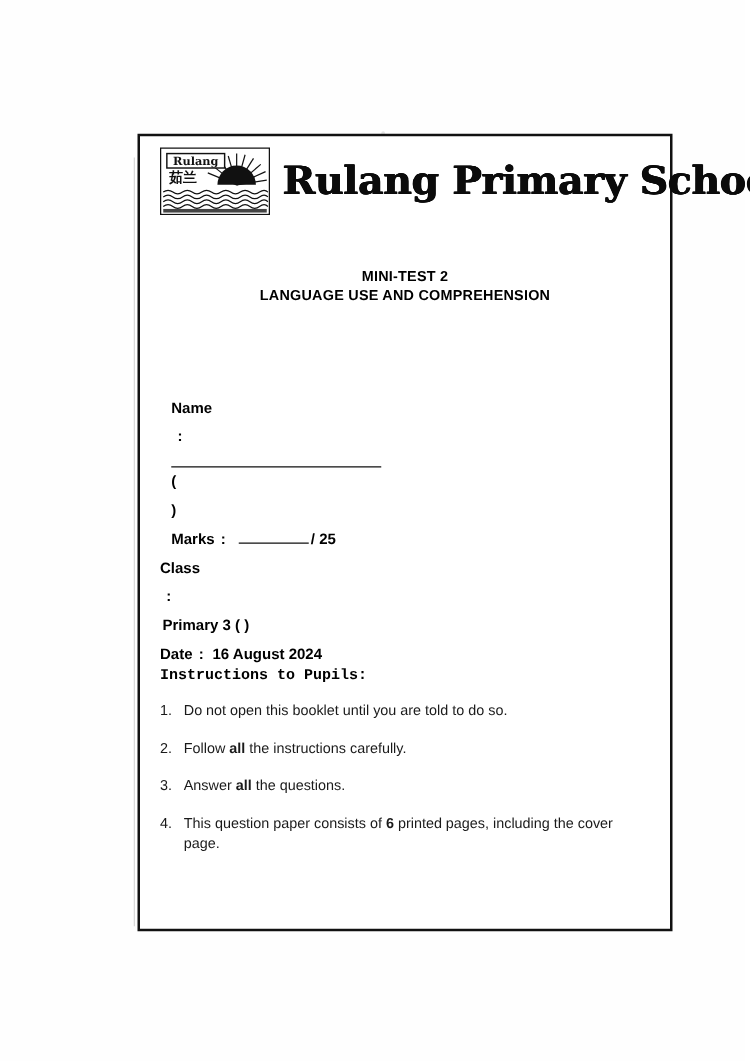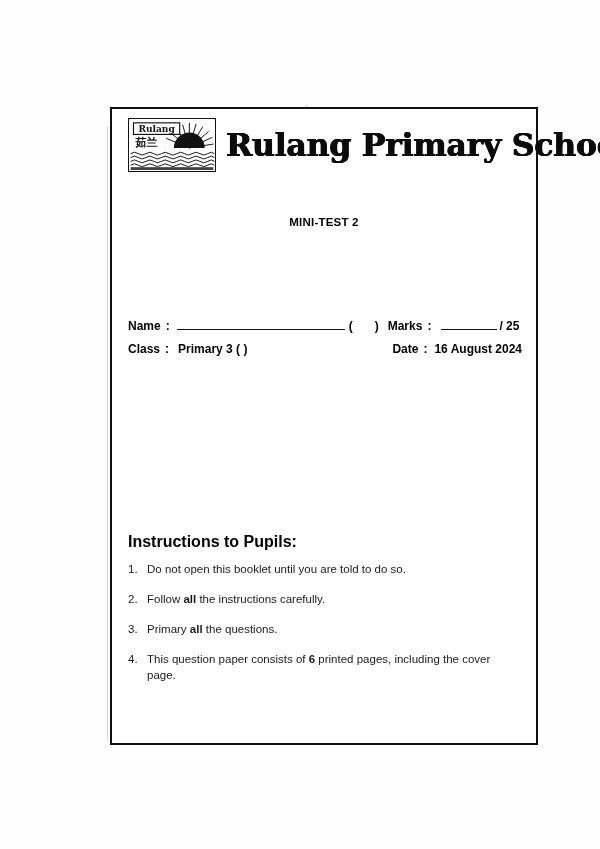--- a/index.html
+++ b/index.html
@@ -117,20 +117,21 @@
     right: 14px;
     top: 206px;
     font-size: 12px;
     font-weight: bold;
     line-height: 23px;
   }
   .particular-row {
     display: flex;
     align-items: baseline;
     white-space: nowrap;
+    flex-direction: column;
   }
   .field-label { flex: 0 0 auto; }
   .colon { padding: 0 7px 0 5px; flex: 0 0 auto; }
   .blank-long {
     display: inline-block;
     width: 168px;
     border-bottom: 1.4px solid #111;
     height: 12px;
     margin: 0 4px 0 0;
   }
@@ -156,22 +157,23 @@
     line-height: 15px;
     color: #1a1a1a;
   }
   #meta-lines .meta-line { margin-bottom: 14px; }
 
   
   #instructions-heading {
     position: absolute;
     left: 16px;
     top: 424px;
-    font-size: 16px;
-    font-weight: bold;
+    font-size: 12px;
+    font-weight: bold;
+    font-family: Liberation Mono, monospace;
   }
   #instructions-list {
     position: absolute;
     left: 16px;
     right: 16px;
     top: 453px;
     font-size: 11.5px;
     color: #1a1a1a;
   }
   .instruction-item {
@@ -239,20 +241,21 @@
           </g>
           <rect x="1" y="50" width="86" height="3" fill="#444"></rect>
         </svg>
       </div>
 
       <div id="school-name">Rulang Primary School</div>
     </div>
 
     <div id="exam-title-block">
       <div>MINI-TEST 2</div>
+      <div>LANGUAGE USE AND COMPREHENSION</div>
     </div>
 
     <div id="particulars">
 
       <div class="particular-row">
         <span class="field-label">Name</span>
         <span class="colon">:</span>
         <span class="blank-long"></span>
         <span>(</span>
         <span class="paren-gap"></span>
@@ -294,21 +297,21 @@
       <div class="instruction-item">
         <span class="instruction-number">2.</span>
         <span class="instruction-text">
           <span>Follow </span><b>all</b><span> the instructions carefully.</span>
         </span>
       </div>
 
       <div class="instruction-item">
         <span class="instruction-number">3.</span>
         <span class="instruction-text">
-          <span>Primary </span><b>all</b><span> the questions.</span>
+          <span>Answer </span><b>all</b><span> the questions.</span>
         </span>
       </div>
 
       <div class="instruction-item">
         <span class="instruction-number">4.</span>
         <span class="instruction-text">
           <span>This question paper consists of </span><b>6</b><span> printed pages, including the cover page.</span>
         </span>
       </div>
 

